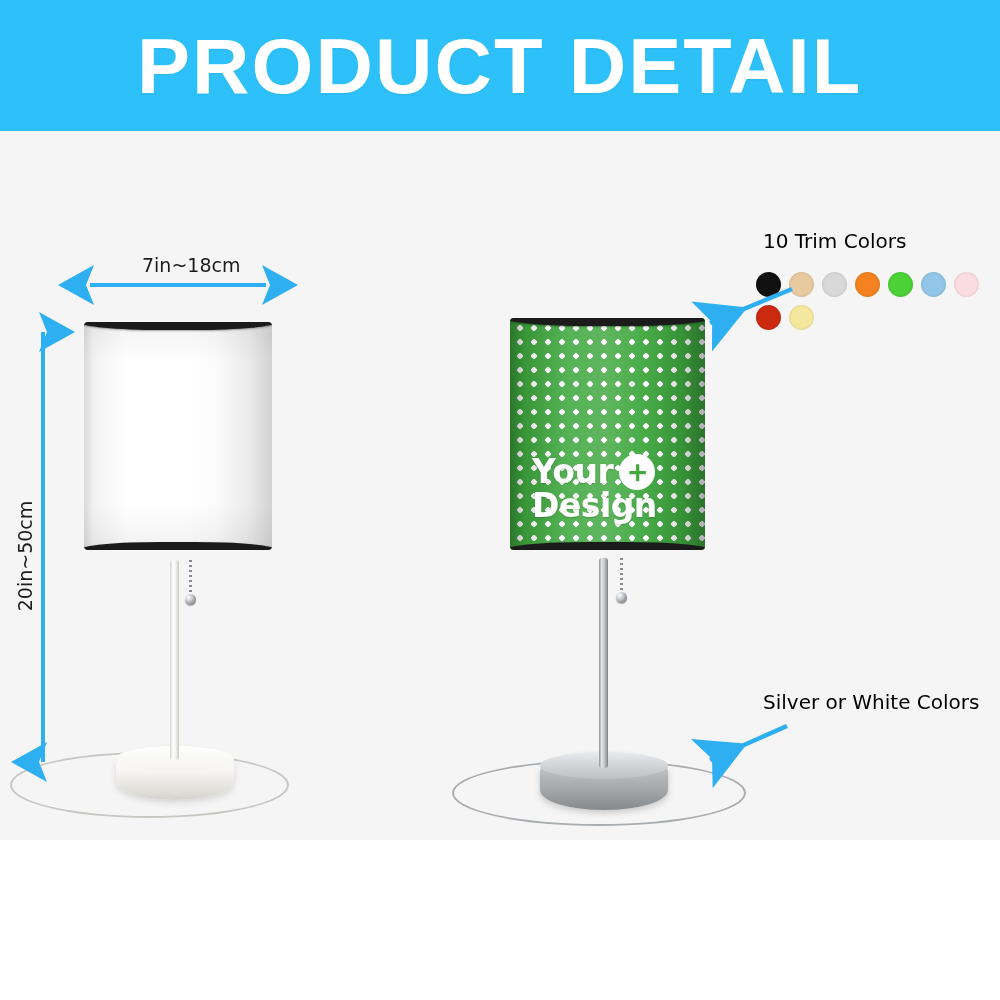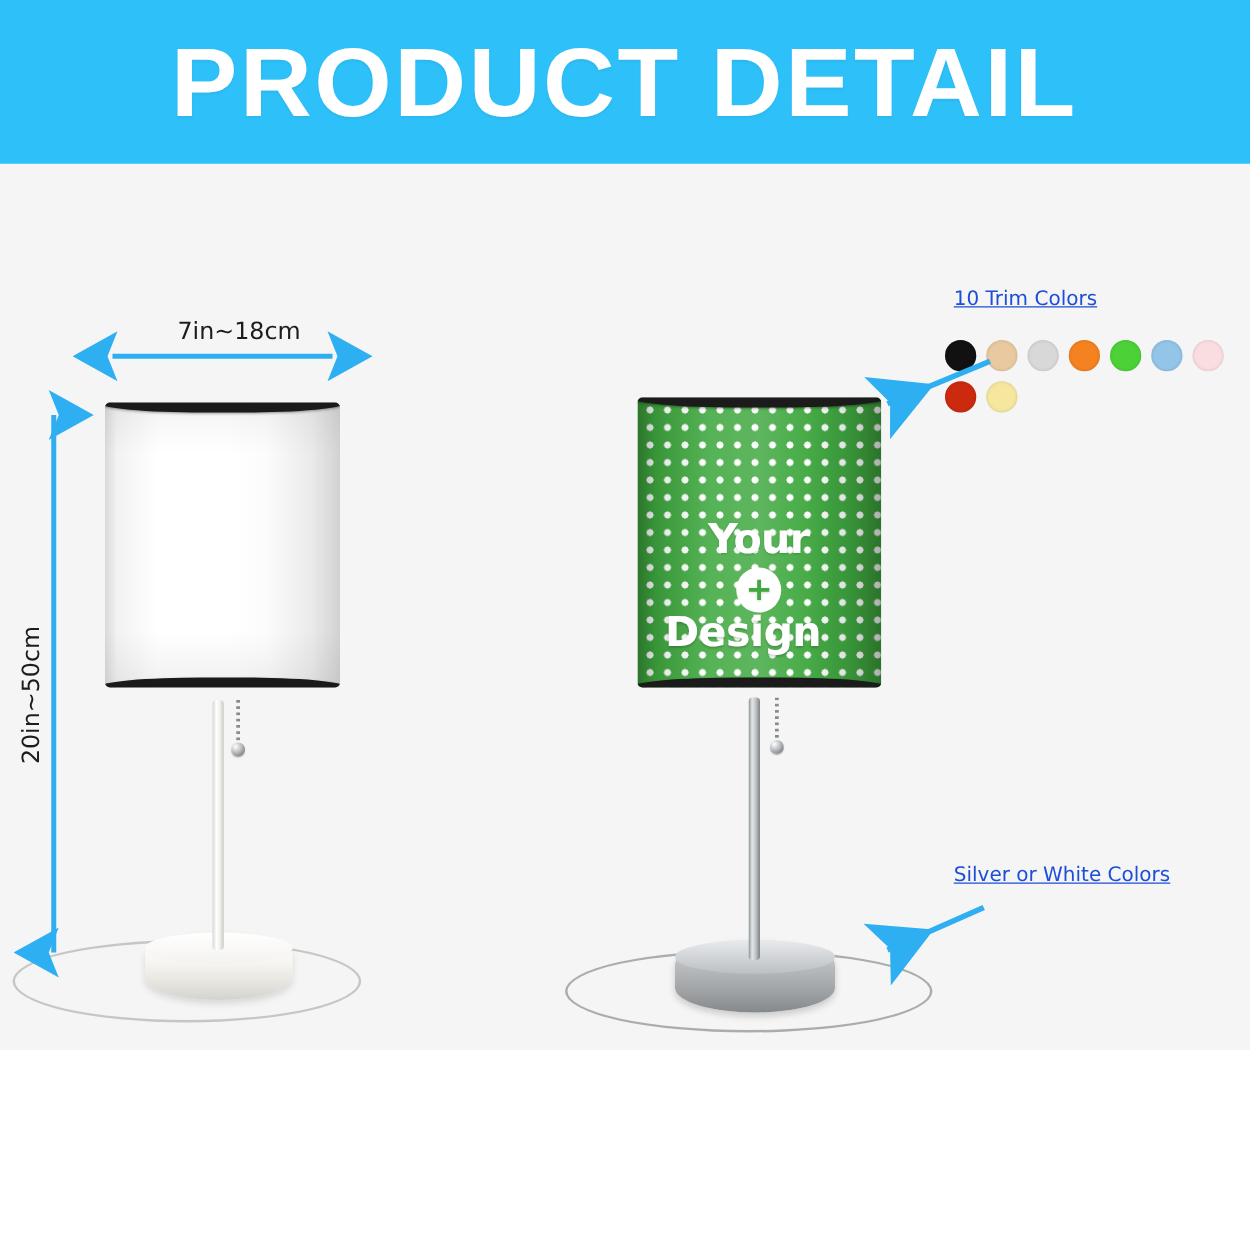--- a/index.html
+++ b/index.html
@@ -100,21 +100,21 @@
     width: 150px;
     color: #ffffff;
     font-family: "DejaVu Sans", sans-serif;
     font-weight: bold;
     font-size: 33px;
     line-height: 0.98;
     letter-spacing: -0.5px;
     text-shadow: 0 1px 2px rgba(0,0,0,0.18);
     pointer-events: none;
   }
-  .logo-line1 { display: flex; align-items: center; gap: 6px; flex-direction: column; }
+  .logo-line1 { display: flex; align-items: center; gap: 6px; }
   .plus-badge {
     display: inline-flex;
     align-items: center;
     justify-content: center;
     width: 36px; height: 36px;
     border-radius: 50%;
     background: #ffffff;
     color: #3fa83f;
     font-size: 26px;
     font-weight: bold;
@@ -190,25 +190,24 @@
     font-family: "DejaVu Sans", sans-serif;
     font-size: 19px;
     font-weight: normal;
     white-space: nowrap;
   }
   .arrow-svg { position: absolute; overflow: visible; }
 
   
   .callout-label {
     position: absolute;
-    color: #1d4ed8;
+    color: #000000;
     font-family: "DejaVu Sans", sans-serif;
-    font-size: 16px;
+    font-size: 20px;
     white-space: nowrap;
-    text-decoration: underline;
   }
   .swatch-grid {
     position: absolute;
     display: flex;
     flex-wrap: wrap;
     width: 248px;
     gap: 8px 8px;
   }
   .swatch {
     width: 25px; height: 25px;

